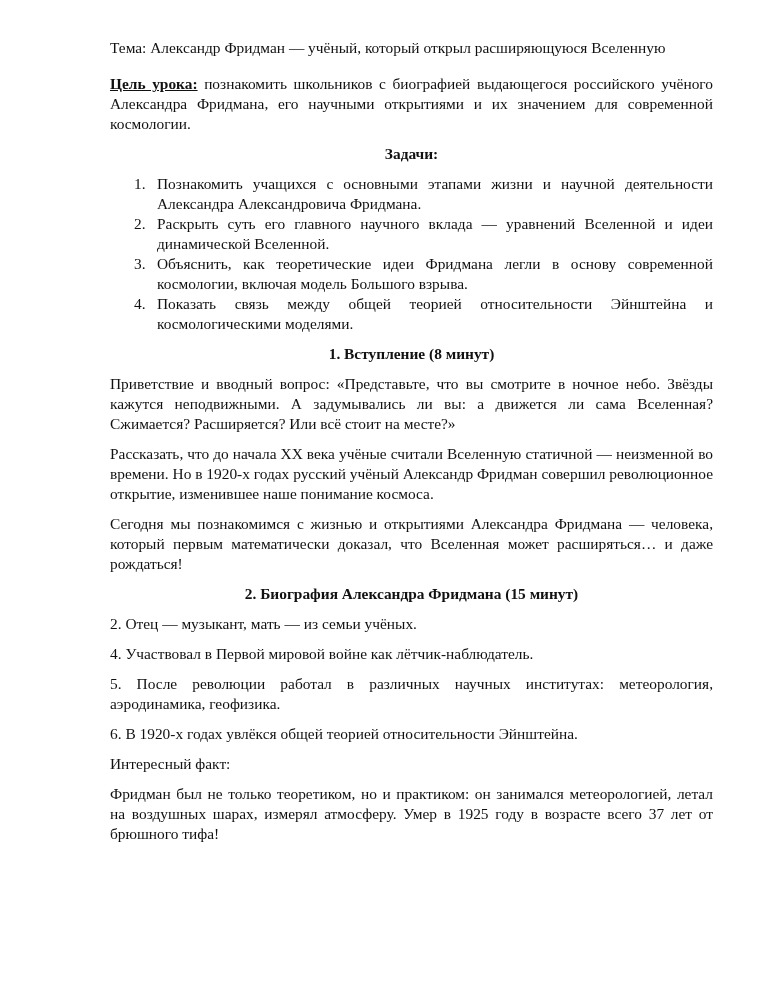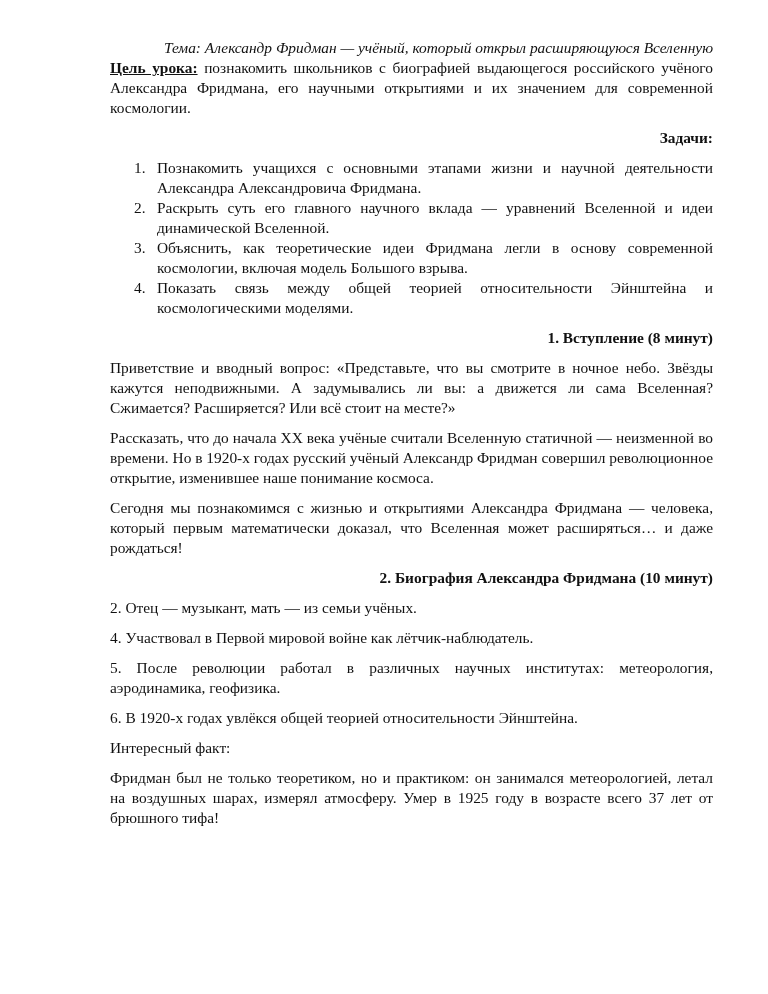--- a/index.html
+++ b/index.html
@@ -1,21 +1,21 @@
 <!DOCTYPE html>
 <html><head>
 <meta charset="utf-8">
 <style>
   html, body { margin: 0; padding: 0; background: #ffffff; }
   body { width: 768px; height: 994px; overflow: hidden; position: relative;
          font-family: "Liberation Serif", "DejaVu Serif", serif; color: #111; }
   .page { position: absolute; left: 110px; top: 38px; width: 603px; font-size: 15.4px; line-height: 20px; }
-  .title { text-align: right; font-style: italic; margin: 0 0 0 0; white-space: nowrap; }
+  .title { text-align: left; margin: 0 0 16px 0; white-space: nowrap; }
   p { margin: 0 0 10px 0; text-align: justify; }
-  .h { font-weight: bold; text-align: right; }
+  .h { font-weight: bold; text-align: center; }
   ol { margin: 0 0 10px 0; padding: 0; list-style: none; }
   ol li { position: relative; padding-left: 47px; text-align: justify; }
   ol li .num { position: absolute; left: 24px; top: 0; }
   .lbl { font-weight: bold; text-decoration: underline; }
 </style>
 </head>
 <body>
 
 <div class="page">
   <p class="title">Тема: Александр Фридман — учёный, который открыл расширяющуюся Вселенную</p>
@@ -29,20 +29,20 @@
     <li><span class="num">3.</span><span>Объяснить, как теоретические идеи Фридмана легли в основу современной космологии, включая модель Большого взрыва.</span></li>
     <li><span class="num">4.</span><span>Показать связь между общей теорией относительности Эйнштейна и космологическими моделями.</span></li>
   </ol>
 
 
   <p class="h">1. Вступление (8 минут)</p>
   <p>Приветствие и вводный вопрос: «Представьте, что вы смотрите в ночное небо. Звёзды кажутся неподвижными. А задумывались ли вы: а движется ли сама Вселенная? Сжимается? Расширяется? Или всё стоит на месте?»</p>
   <p>Рассказать, что до начала XX века учёные считали Вселенную статичной — неизменной во времени. Но в 1920-х годах русский учёный Александр Фридман совершил революционное открытие, изменившее наше понимание космоса.</p>
   <p>Сегодня мы познакомимся с жизнью и открытиями Александра Фридмана — человека, который первым математически доказал, что Вселенная может расширяться… и даже рождаться!</p>
 
-  <p class="h">2. Биография Александра Фридмана (10 минут)</p>
+  <p class="h">2. Биография Александра Фридмана (15 минут)</p>
   <p>2. Отец — музыкант, мать — из семьи учёных.</p>
   <p>4. Участвовал в Первой мировой войне как лётчик-наблюдатель.</p>
   <p>5. После революции работал в различных научных институтах: метеорология, аэродинамика, геофизика.</p>
   <p>6. В 1920-х годах увлёкся общей теорией относительности Эйнштейна.</p>
   <p>Интересный факт:</p>
   <p>Фридман был не только теоретиком, но и практиком: он занимался метеорологией, летал на воздушных шарах, измерял атмосферу. Умер в 1925 году в возрасте всего 37 лет от брюшного тифа!</p>
 </div>
 
 </body></html>

